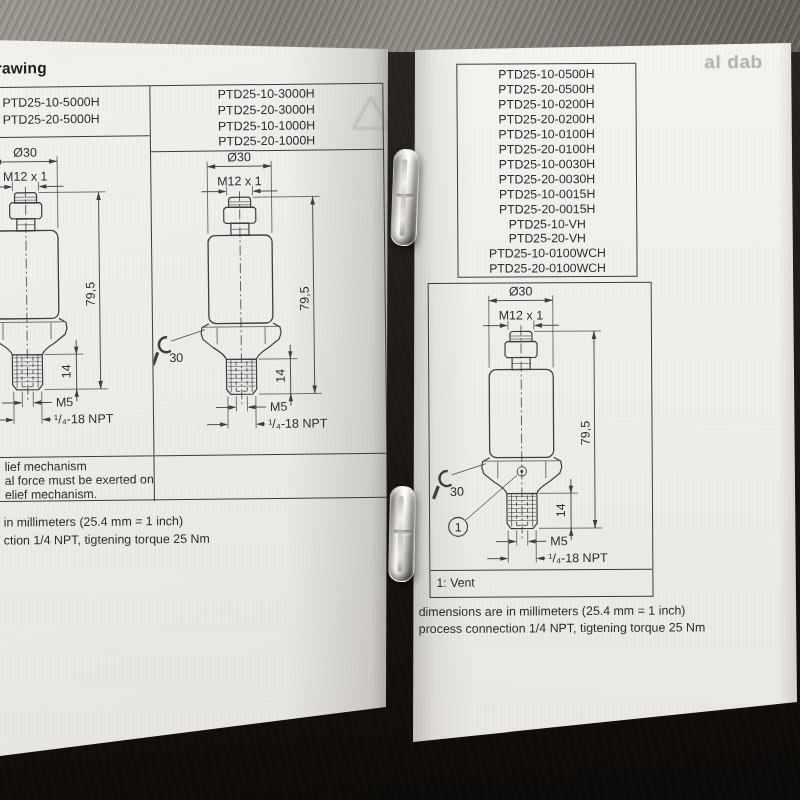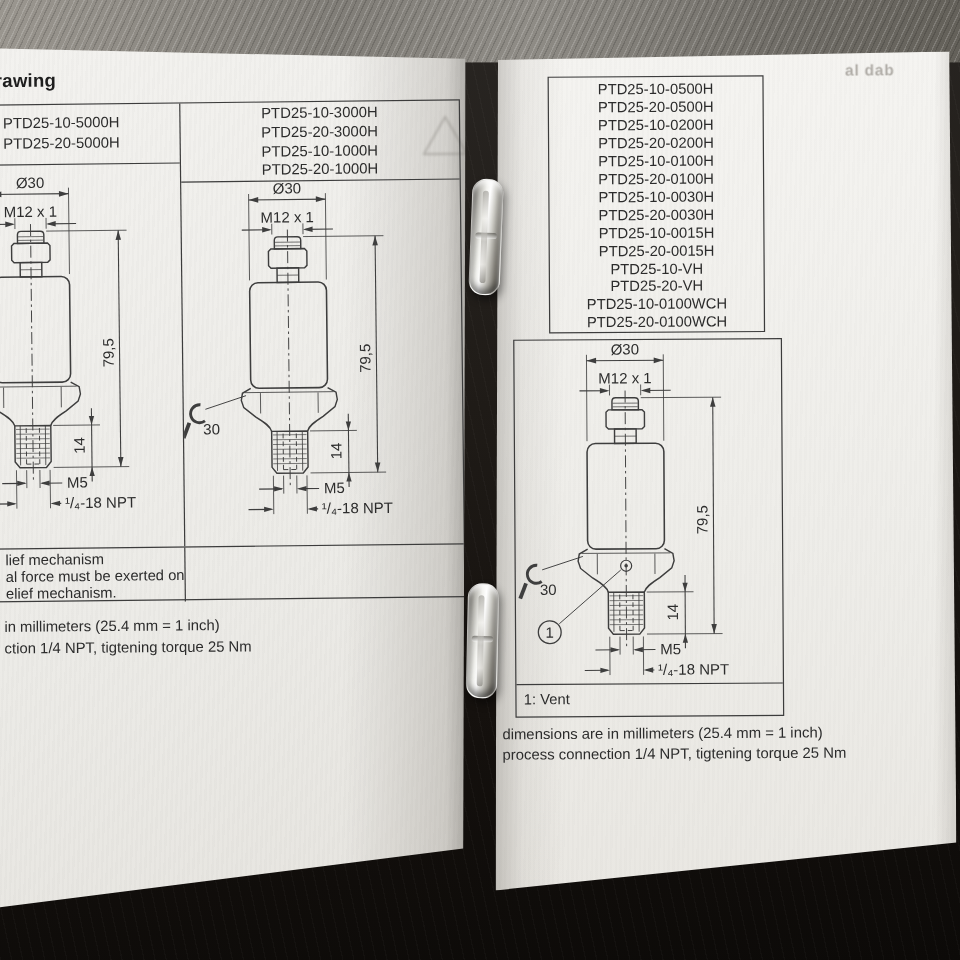--- a/index.html
+++ b/index.html
@@ -56,21 +56,21 @@
   
   .modelbox{position:absolute;left:50px;top:21px;width:180px;height:214px;
     border:1.5px solid #3c3c3c;box-sizing:border-box;text-align:center;
     font-size:12.3px;line-height:14.95px;padding-top:3px;}
   .drawbox{position:absolute;left:20px;top:240px;width:224px;height:315px;
     border:1.5px solid #3c3c3c;box-sizing:border-box;}
   .drawarea{position:absolute;left:0;top:0;right:0;height:285px;overflow:hidden;}
   .ventstrip{position:absolute;left:0;right:0;bottom:0;height:27px;border-top:1.4px solid #3c3c3c;
     box-sizing:border-box;font-size:12.3px;padding:5px 0 0 6px;}
   .rcaptions{position:absolute;left:9px;top:561px;font-size:12.4px;line-height:17px;color:#2c2c2c;}
-  .showthrough{position:absolute;left:298px;top:10px;font-size:13px;font-weight:bold;
+  .showthrough{position:absolute;left:298px;top:10px;font-size:19px;font-weight:bold;
     color:rgba(122,117,109,.55);filter:blur(.6px);letter-spacing:.6px;}
   .tri-ghost{position:absolute;left:368px;top:60px;opacity:.45;filter:blur(.9px);}
 
   
   .sensor{position:absolute;}
   .sensor text{fill:#2d2d2d;font-size:12.5px;font-family:"Liberation Sans",sans-serif;}
   .sensor .ln{stroke:#3e3e3e;fill:none;}
   .sensor .ar{fill:#3e3e3e;stroke:none;}
 
   

